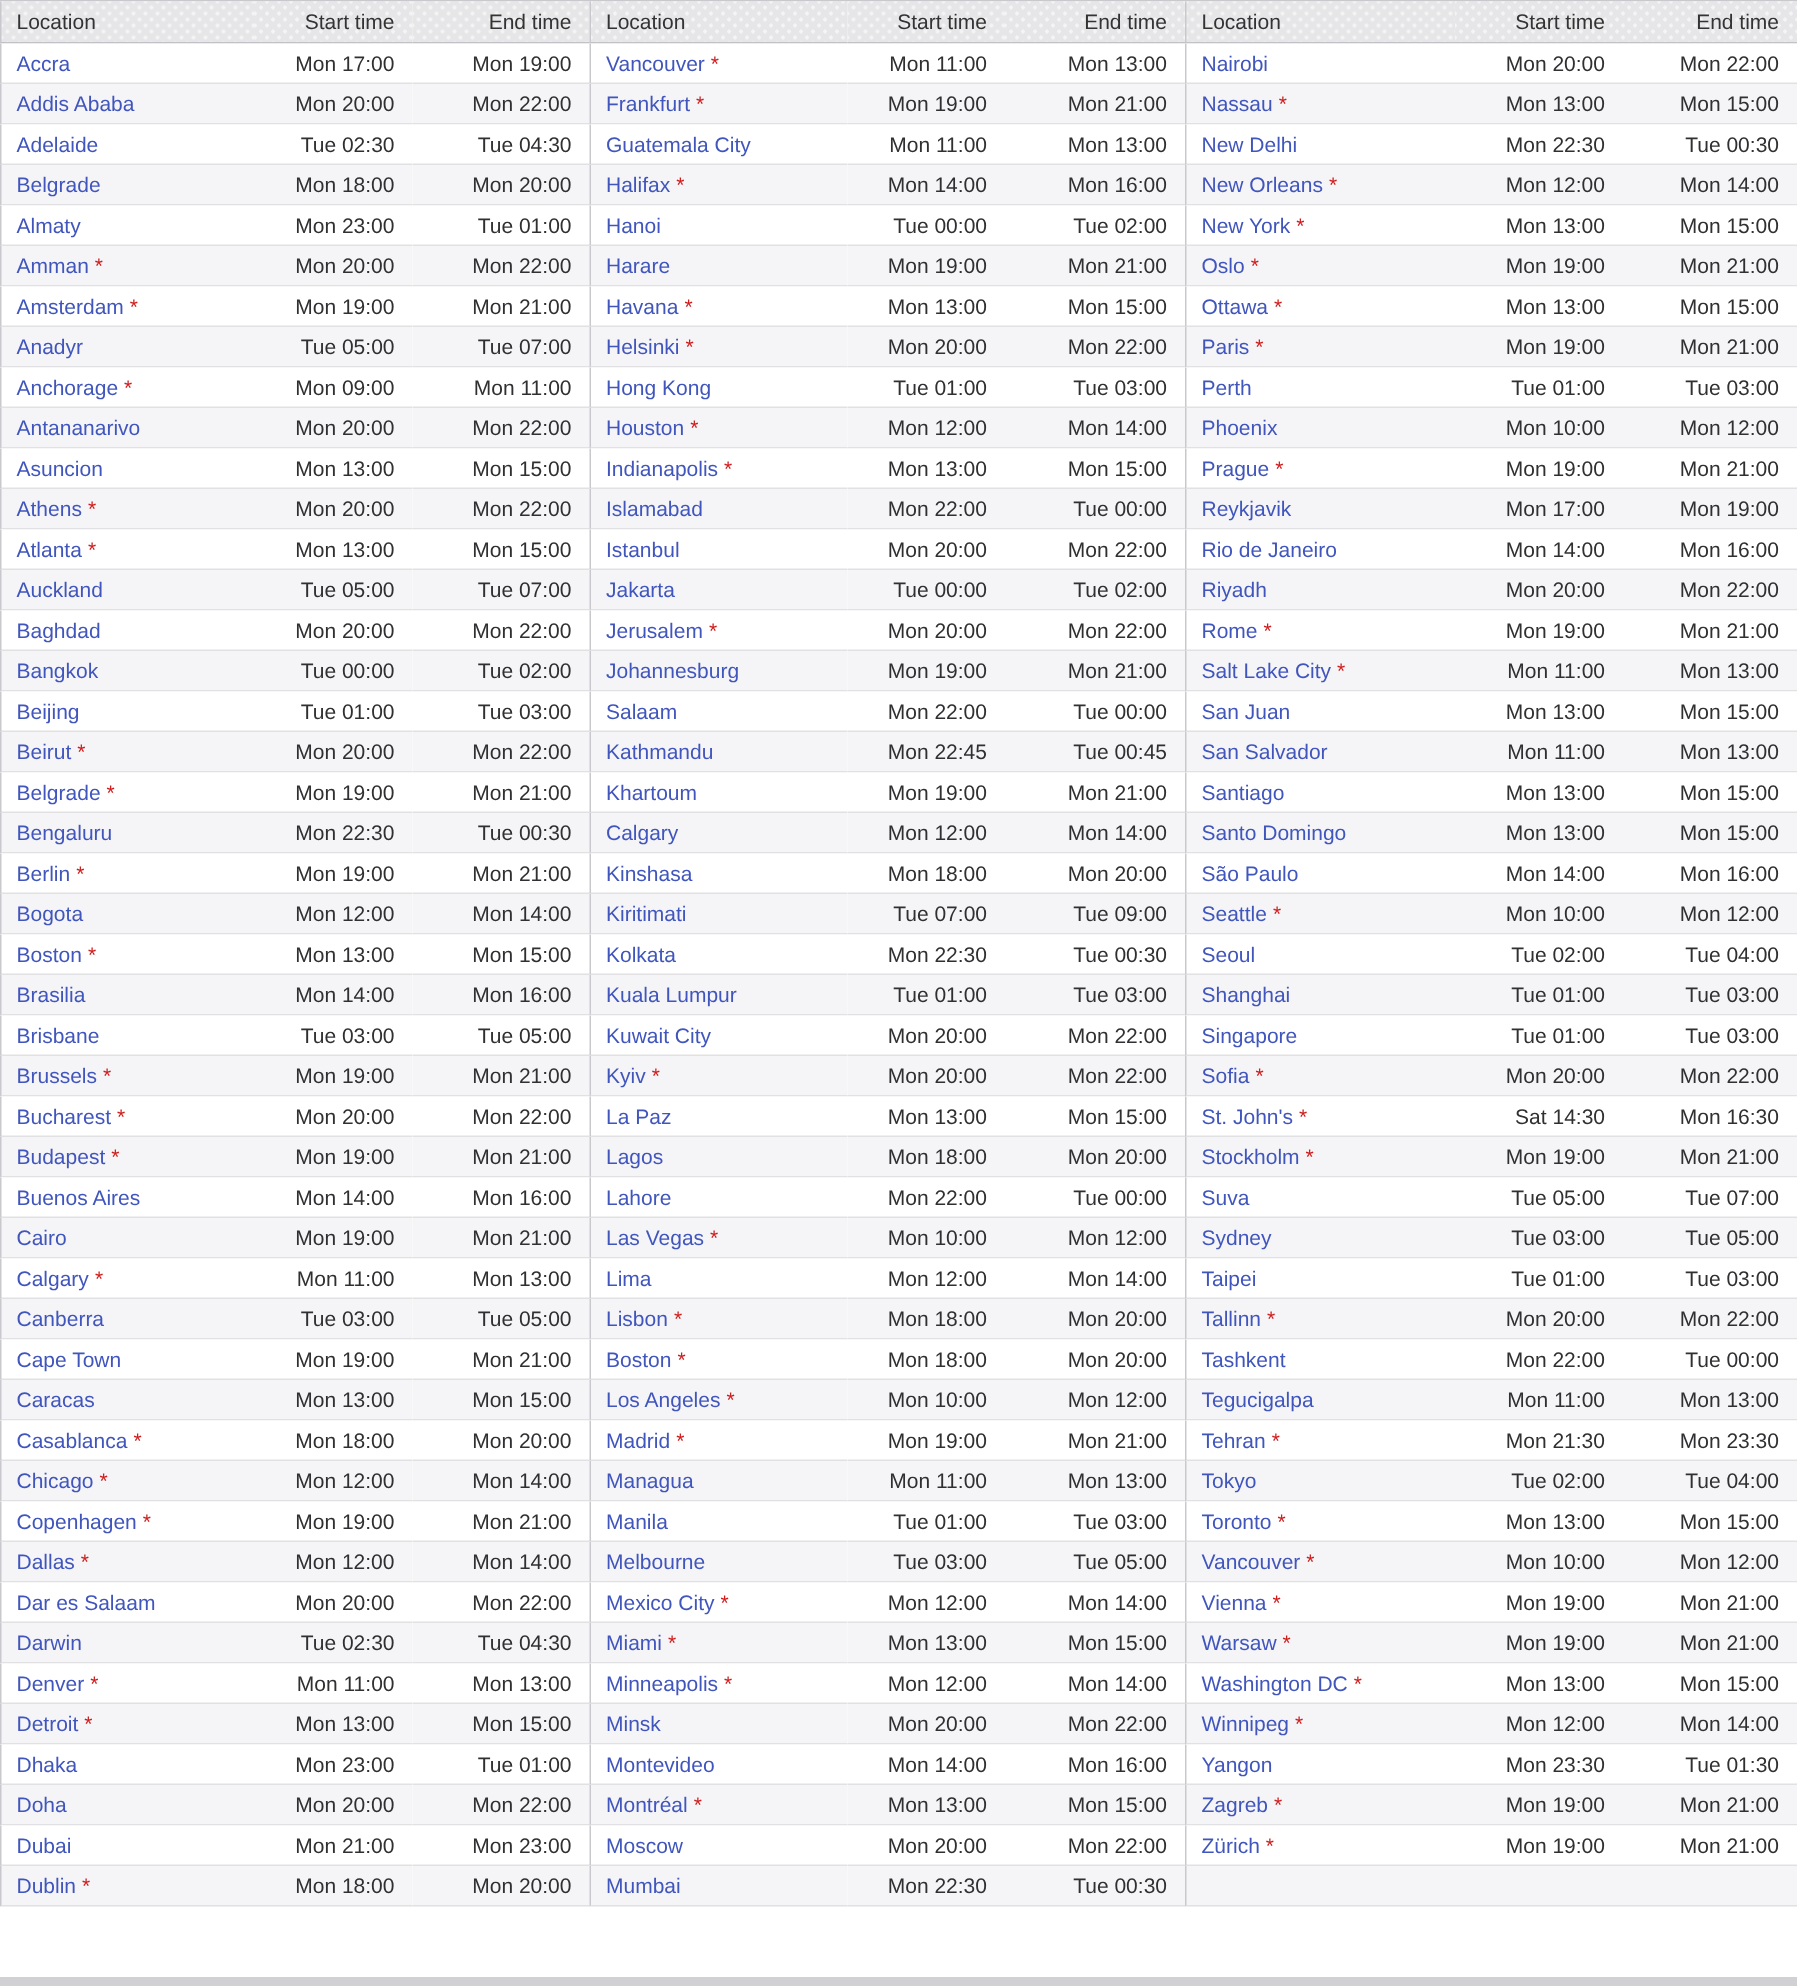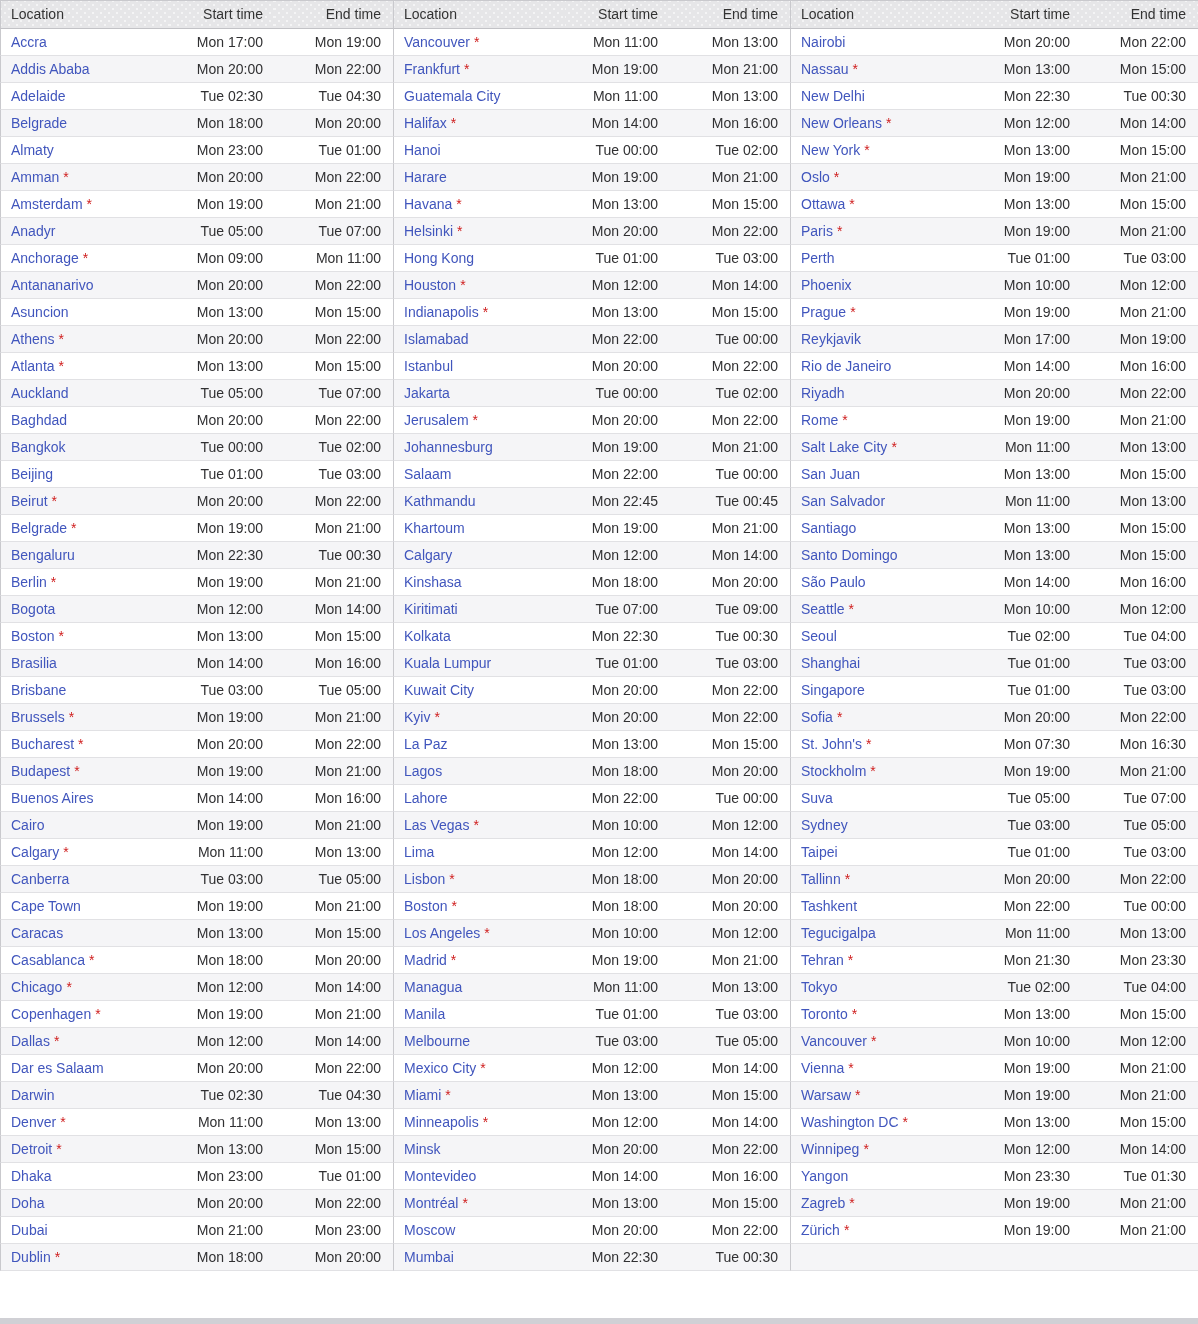--- a/index.html
+++ b/index.html
@@ -378,21 +378,21 @@
           <td class="time">Mon 22:00</td>
         </tr>
         <tr>
           <td class="loc"><a class="city">Bucharest</a><span class="dst">*</span></td>
           <td class="time">Mon 20:00</td>
           <td class="time">Mon 22:00</td>
           <td class="loc"><a class="city">La Paz</a></td>
           <td class="time">Mon 13:00</td>
           <td class="time">Mon 15:00</td>
           <td class="loc"><a class="city">St. John's</a><span class="dst">*</span></td>
-          <td class="time">Mon 07:30</td>
+          <td class="time">Sat 14:30</td>
           <td class="time">Mon 16:30</td>
         </tr>
         <tr>
           <td class="loc"><a class="city">Budapest</a><span class="dst">*</span></td>
           <td class="time">Mon 19:00</td>
           <td class="time">Mon 21:00</td>
           <td class="loc"><a class="city">Lagos</a></td>
           <td class="time">Mon 18:00</td>
           <td class="time">Mon 20:00</td>
           <td class="loc"><a class="city">Stockholm</a><span class="dst">*</span></td>

